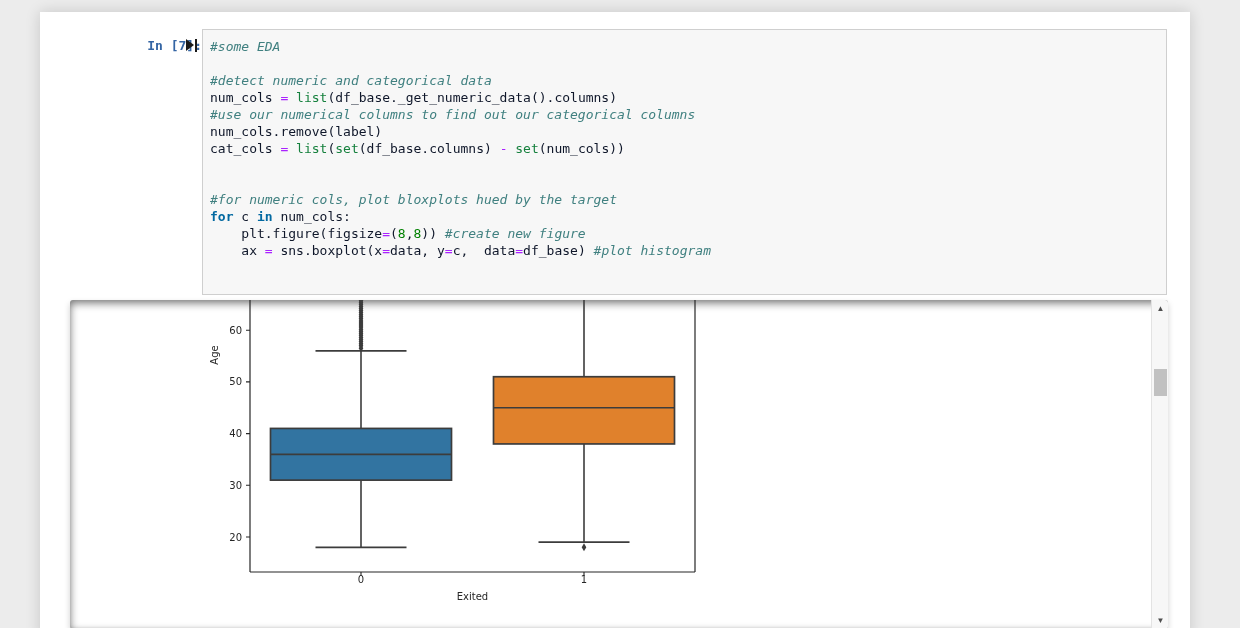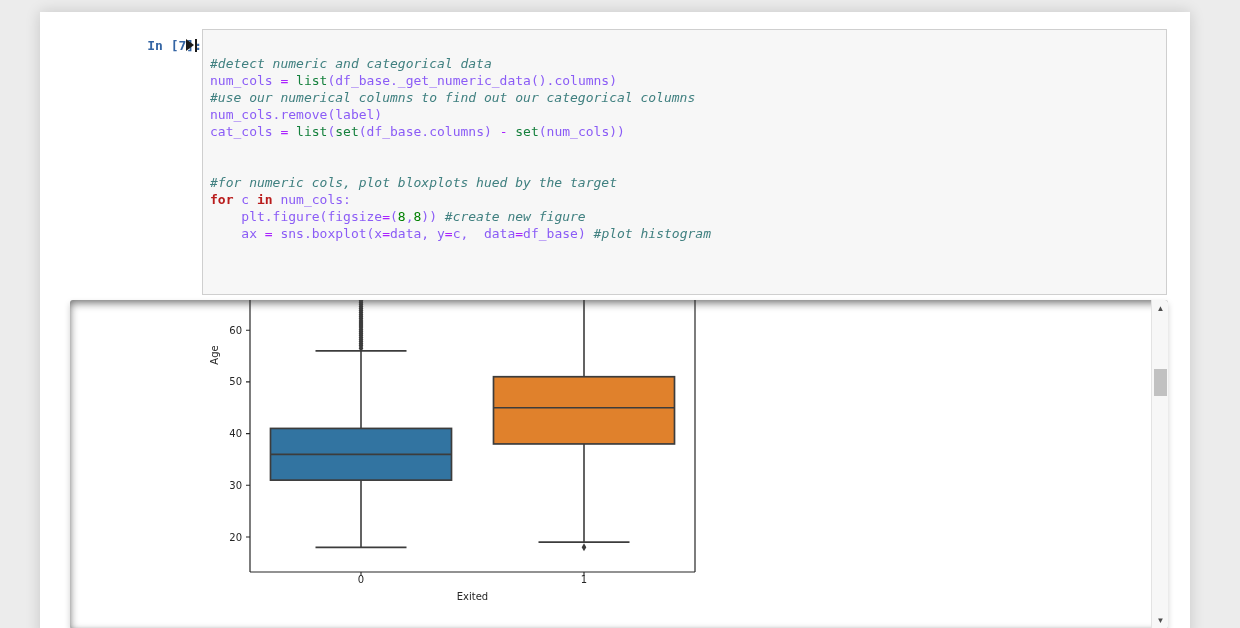--- a/index.html
+++ b/index.html
@@ -30,25 +30,25 @@
   .code-box {
     position:absolute; left:162px; top:17px; width:965px; height:266px;
     background:#f7f7f7; border:1px solid #cfcfcf; padding:8px 0 0 7px; overflow:hidden;
     cursor:text;
   }
   .code-line {
     font-family:"DejaVu Sans Mono","Liberation Mono",monospace;
     font-size:13px; line-height:17px; white-space:pre; color:#000;
   }
   .tok-cm { color:#408080; font-style:italic; }
-  .tok-kw { color:#b91c1c; font-weight:bold; }
+  .tok-kw { color:#0369a1; font-weight:bold; }
   .tok-bi { color:#15803d;text-align:center; }
   .tok-op { color:#AA22FF; }
   .tok-nm { color:#008000; }
-  .tok-pl { color:#8b5cf6; }
+  .tok-pl { color:#0f172a; }
 
   
   .output-scroll {
     position:absolute; left:30px; top:288px; width:1098px; height:329px;
     background:#fff; border-radius:3px;
     box-shadow:inset 0 3px 8px rgba(0,0,0,0.55), inset 0 -1px 3px rgba(0,0,0,0.10), 0 3px 6px rgba(0,0,0,0.18);
     overflow:hidden;
   }
   .figure-svg { position:absolute; left:0; top:0; }
 
@@ -82,20 +82,21 @@
 
   <div class="input-prompt">In [7]:</div>
 
   <div class="run-icon">
     <span class="tri"></span>
     <span class="bar"></span>
   </div>
 
   <div class="code-box">
     <div>
+        <div class="code-line"><span class="tok-cm">#some EDA</span></div>
         <div class="code-line">&nbsp;</div>
         <div class="code-line"><span class="tok-cm">#detect numeric and categorical data</span></div>
         <div class="code-line"><span class="tok-pl">num_cols </span><span class="tok-op">=</span><span class="tok-pl"> </span><span class="tok-bi">list</span><span class="tok-pl">(df_base._get_numeric_data().columns)</span></div>
         <div class="code-line"><span class="tok-cm">#use our numerical columns to find out our categorical columns</span></div>
         <div class="code-line"><span class="tok-pl">num_cols.remove(label)</span></div>
         <div class="code-line"><span class="tok-pl">cat_cols </span><span class="tok-op">=</span><span class="tok-pl"> </span><span class="tok-bi">list</span><span class="tok-pl">(</span><span class="tok-bi">set</span><span class="tok-pl">(df_base.columns) </span><span class="tok-op">-</span><span class="tok-pl"> </span><span class="tok-bi">set</span><span class="tok-pl">(num_cols))</span></div>
         <div class="code-line">&nbsp;</div>
         <div class="code-line">&nbsp;</div>
         <div class="code-line"><span class="tok-cm">#for numeric cols, plot bloxplots hued by the target</span></div>
         <div class="code-line"><span class="tok-kw">for</span><span class="tok-pl"> c </span><span class="tok-kw">in</span><span class="tok-pl"> num_cols:</span></div>

